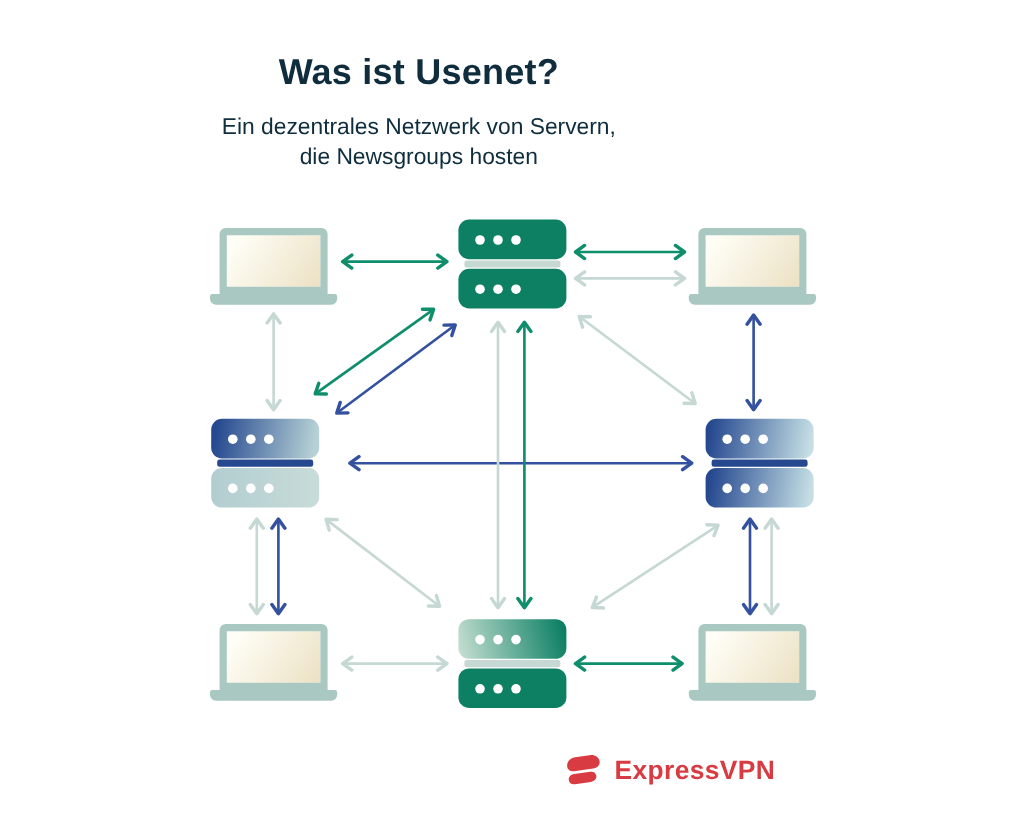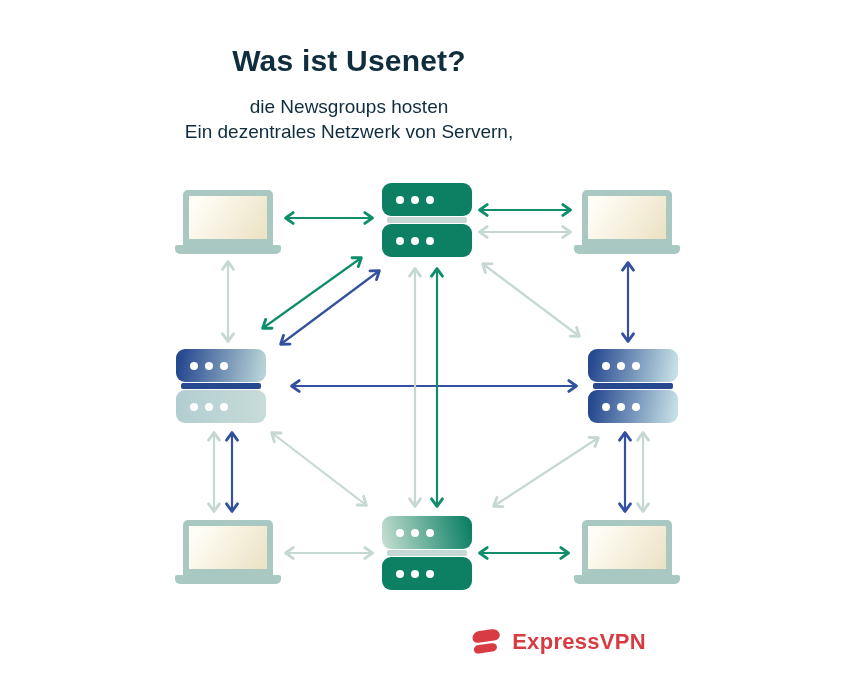--- a/index.html
+++ b/index.html
@@ -51,22 +51,22 @@
   .brand .word{font-family:Liberation Sans, sans-serif;font-size:22px;font-weight:700;
                color:var(--brand_red,#d93b42);letter-spacing:.3px;}
 </style>
 </head>
 <body>
 
 <div class="page">
 
   <h1 class="title">Was ist Usenet?</h1>
   <p class="subtitle">
+    <span>Ein dezentrales Netzwerk von Servern,</span>
     <span>die Newsgroups hosten</span>
-    <span>Ein dezentrales Netzwerk von Servern,</span>
   </p>
 
   <svg class="arrows" viewBox="0 0 855 687">
     <defs>
       <marker id="hg" viewBox="0 0 10 10" refX="6.5" refY="5" markerWidth="6.5" markerHeight="6.5" orient="auto-start-reverse">
         <path d="M1.5 1.2 L6.8 5 L1.5 8.8" fill="none" stroke-width="2" stroke-linecap="round" stroke-linejoin="round" style="stroke:var(--arrow_green,#0f8e6c)"></path>
       </marker>
       <marker id="hn" viewBox="0 0 10 10" refX="6.5" refY="5" markerWidth="6.5" markerHeight="6.5" orient="auto-start-reverse">
         <path d="M1.5 1.2 L6.8 5 L1.5 8.8" fill="none" stroke-width="2" stroke-linecap="round" stroke-linejoin="round" style="stroke:var(--arrow_navy,#33519e)"></path>
       </marker>

